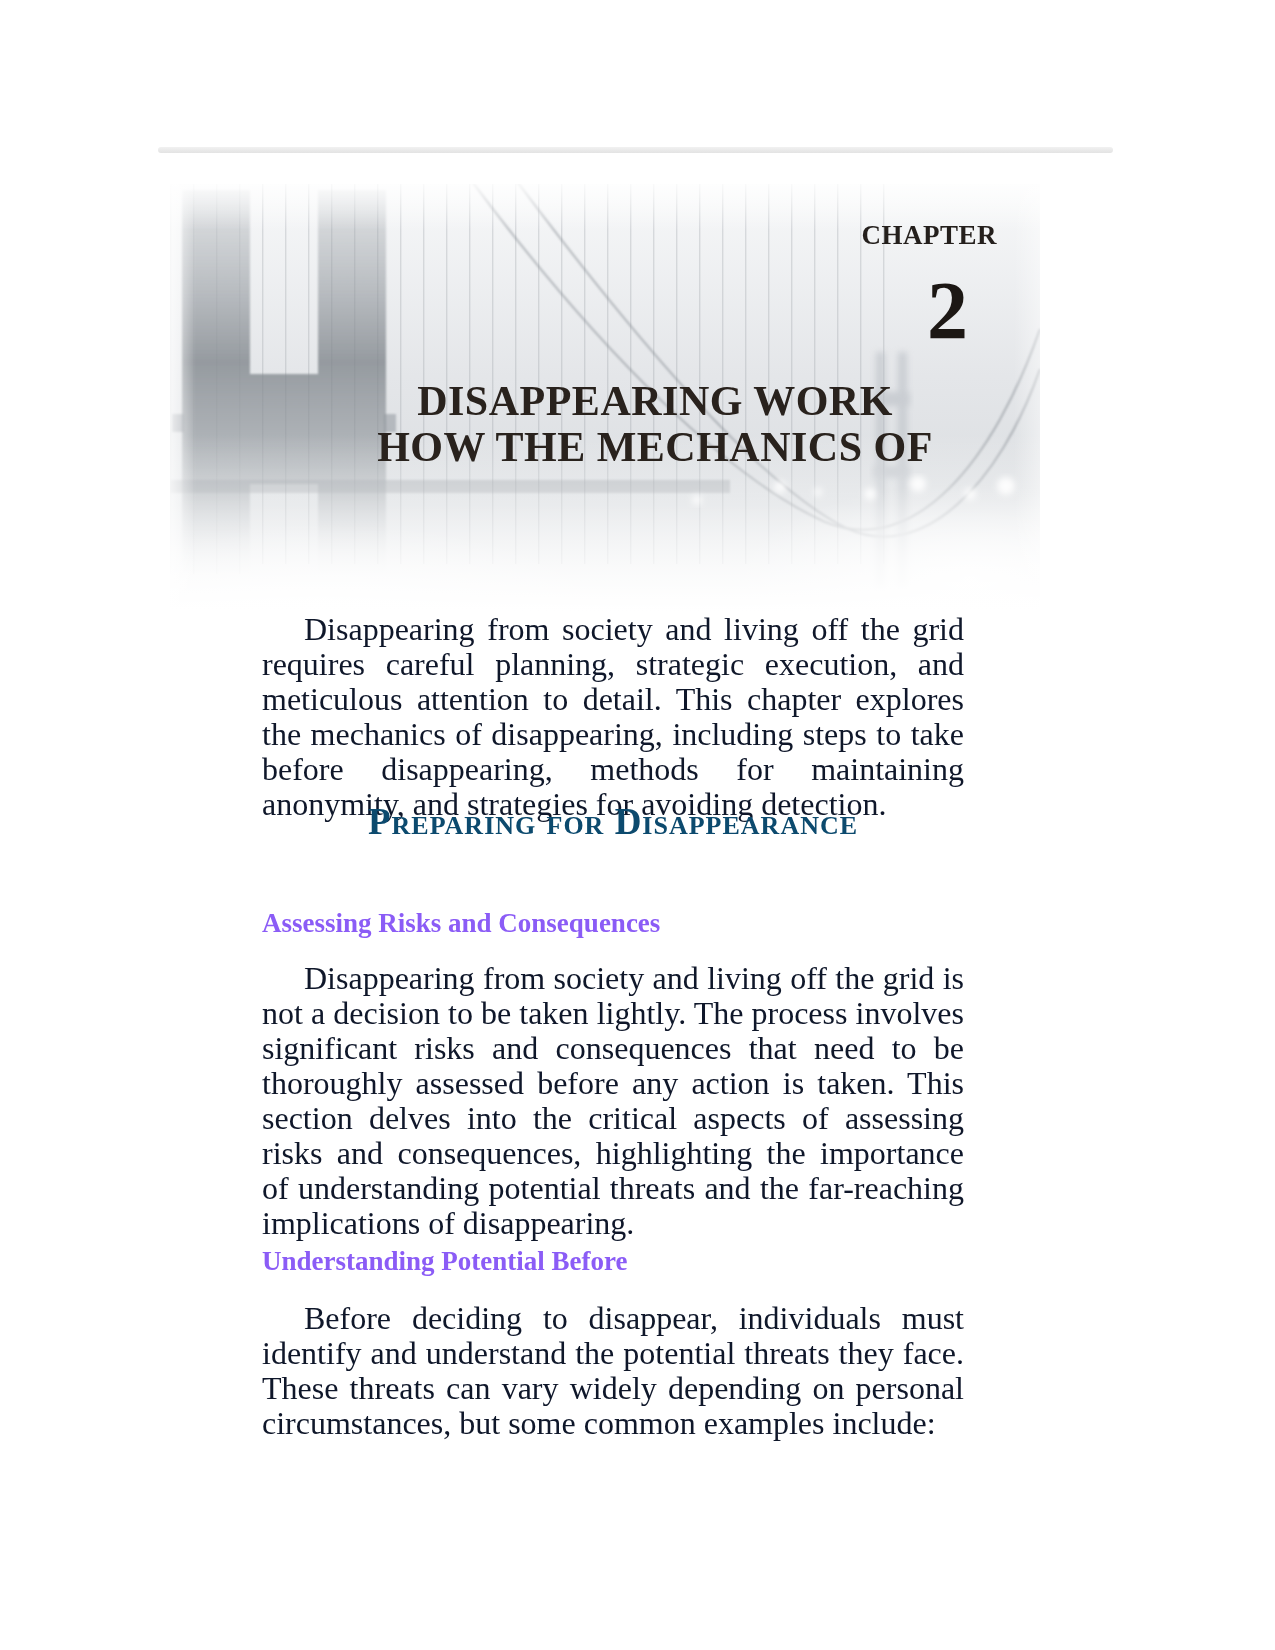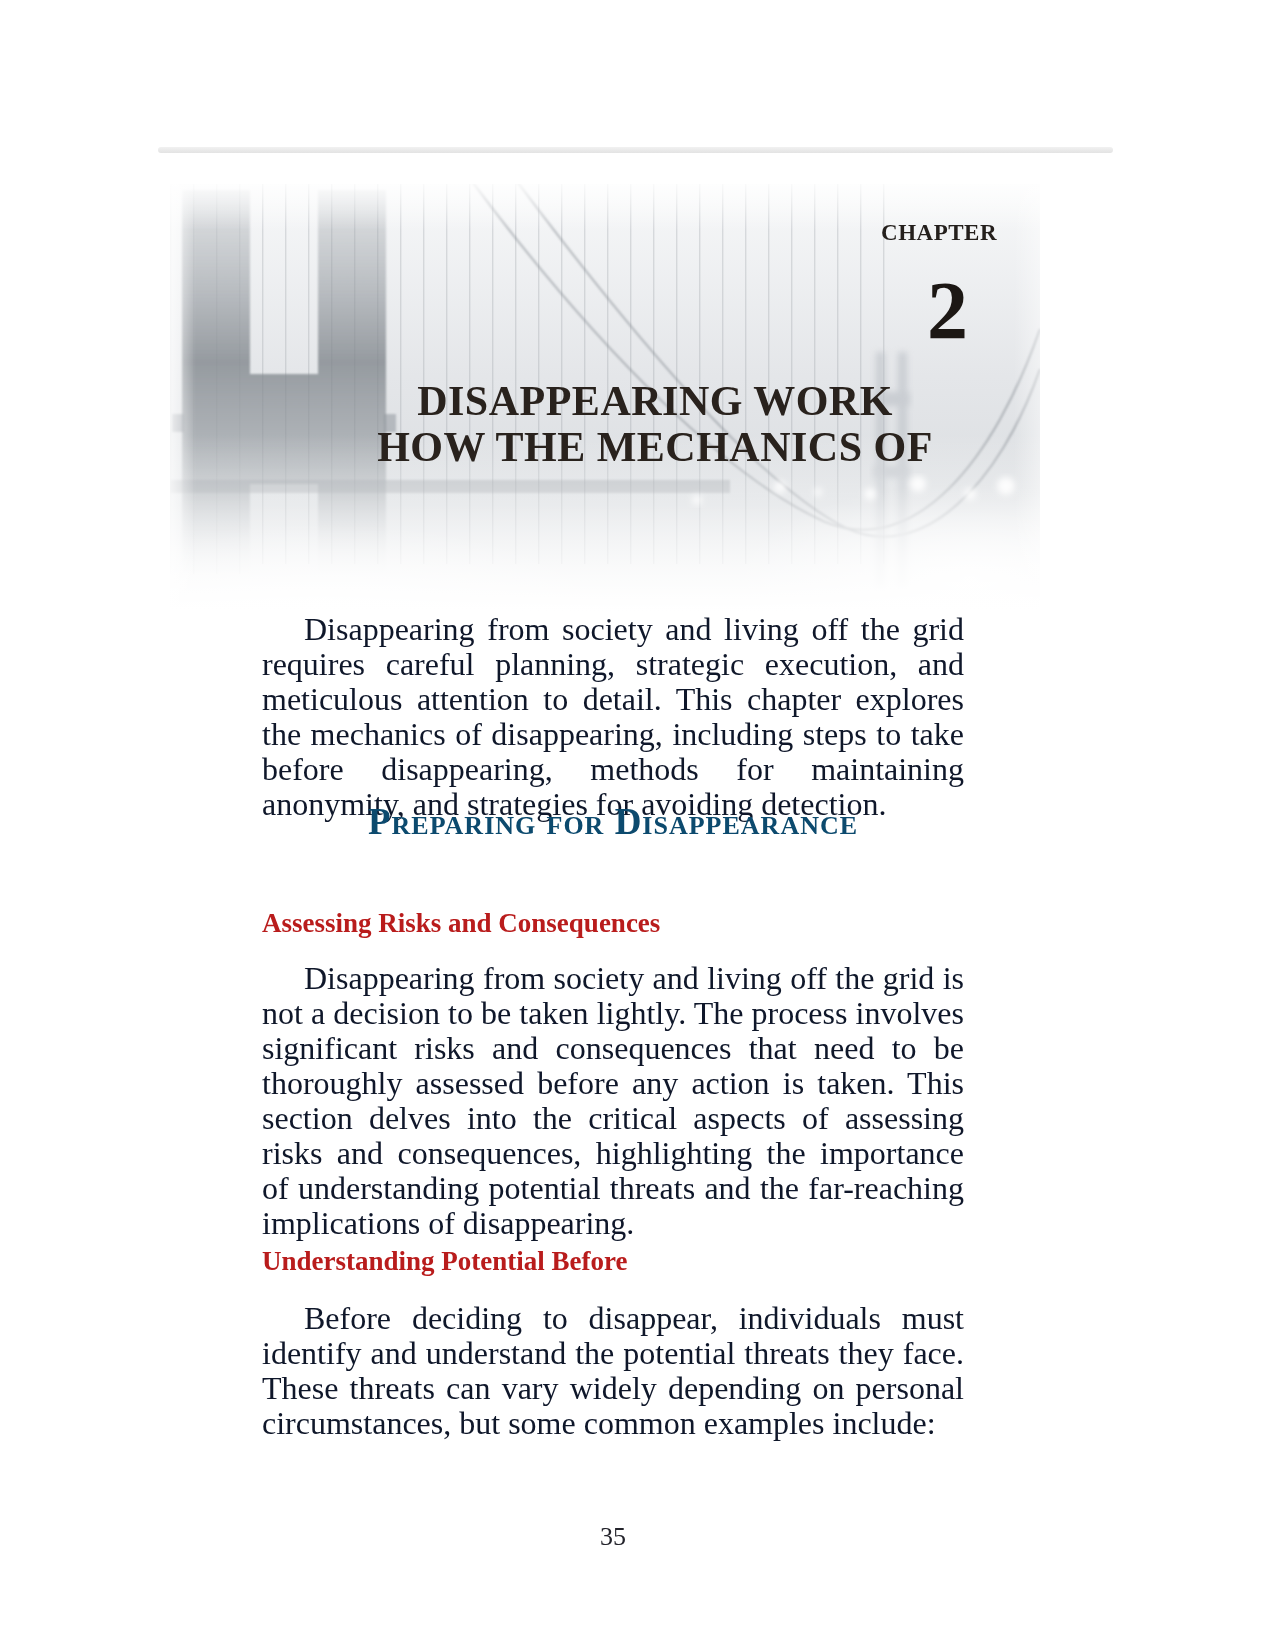--- a/index.html
+++ b/index.html
@@ -16,21 +16,21 @@
     width:955px; height:6px; border-radius:3px;
     background:linear-gradient(to bottom,#f1f1f1,#e3e3e3);
   }
   .hero {
     position:absolute; left:170px; top:184px;
     width:870px; height:428px; margin:0;
   }
   .hero svg { position:absolute; left:0; top:0; }
   .chapter-label {
     position:absolute; right:43px; top:36px;
-    font-size:23px; font-weight:bold; letter-spacing:0.5px;
+    font-size:27px; font-weight:bold; letter-spacing:0.5px;
     color:#241f1c;
     margin-left:12px;
   }
   .chapter-number {
     position:absolute; right:72px; top:86px;
     font-size:82px; font-weight:bold; line-height:1;
     color:#1c1714;
   }
   .chapter-title {
     position:absolute; left:195px; top:194px; width:580px;
@@ -47,21 +47,21 @@
   }
   .section-heading {
     position:absolute; left:262px; width:702px; margin:0;
     top:800px; text-align:center;
     font-variant:small-caps; font-weight:bold;
     font-size:37px; letter-spacing:1px;
     color:#0c4a6e;
   }
   .sub-heading {
     position:absolute; left:262px; width:702px; margin:0;
-    font-size:27px; font-weight:bold; color:#b91c1c;
+    font-size:27px; font-weight:bold; color:#8b5cf6;
   }
   .page-number {
     position:absolute; left:262px; width:702px;
     top:1522px; text-align:center;
     font-size:26px; color:#23232b;
   }
 </style>
 </head>
 <body>
 
@@ -175,15 +175,14 @@
   <h2 class="section-heading">Preparing for Disappearance</h2>
 
   <h3 class="sub-heading" style="top:908px">Assessing Risks and Consequences</h3>
 
   <p class="body-para" style="top:961px">Disappearing from society and living off the grid is not a decision to be taken lightly. The process involves significant risks and consequences that need to be thoroughly assessed before any action is taken. This section delves into the critical aspects of assessing risks and consequences, highlighting the importance of understanding potential threats and the far-reaching implications of disappearing.</p>
 
   <h3 class="sub-heading" style="top:1246px">Understanding Potential Before</h3>
 
   <p class="body-para" style="top:1301px">Before deciding to disappear, individuals must identify and understand the potential threats they face. These threats can vary widely depending on personal circumstances, but some common examples include:</p>
 
-  <div class="page-number">35</div>
 
 </div>
 
 </body></html>

